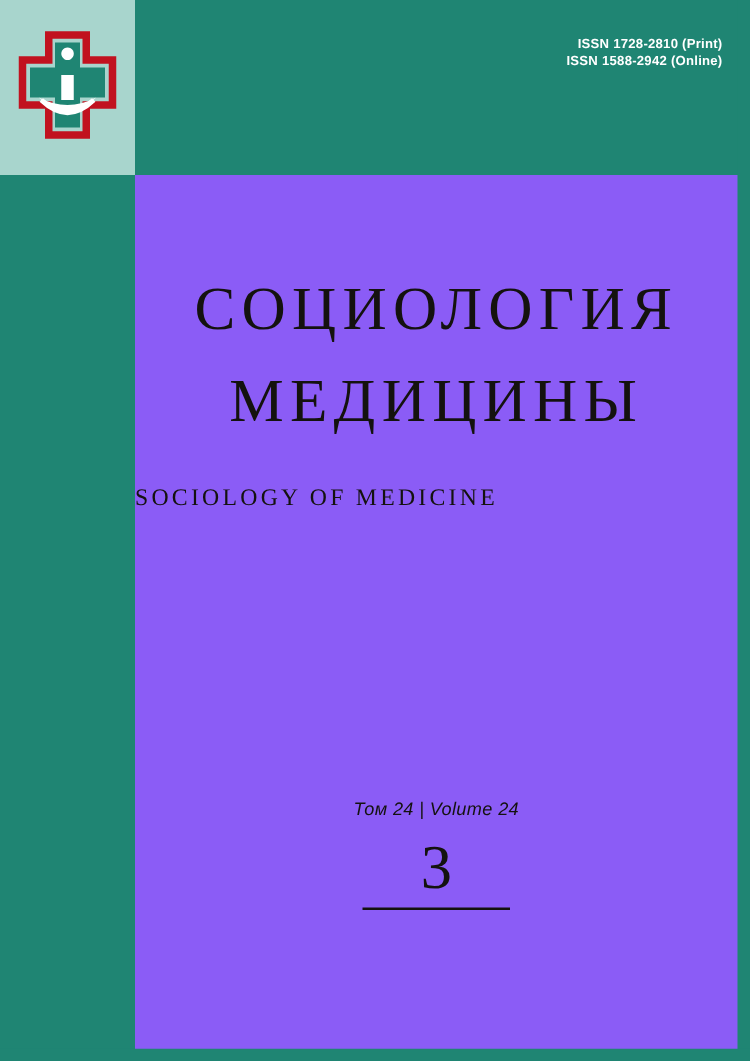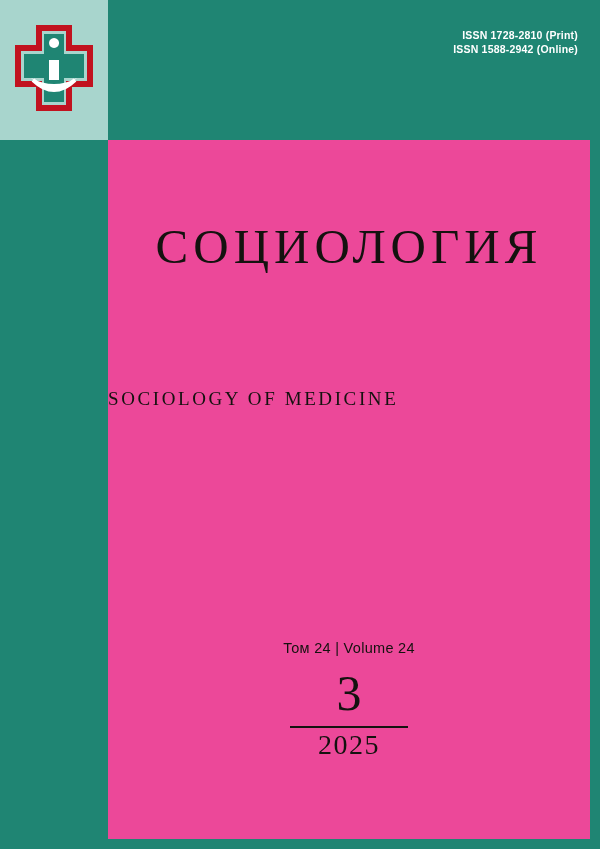--- a/index.html
+++ b/index.html
@@ -7,21 +7,21 @@
     padding: 0;
     background: #ffffff;
   }
   body {
     font-family: "Liberation Sans", sans-serif;
   }
   .cover {
     position: relative;
     width: 600px;
     height: 849px;
-    background: #ec4899;
+    background: #8b5cf6;
     overflow: hidden;
     box-sizing: border-box;
   }
   
   .band-top {
     position: absolute;
     left: 0;
     top: 0;
     width: 600px;
     height: 140px;
@@ -122,20 +122,21 @@
   .volume-line {
     position: absolute;
     top: 500px;
     left: 0;
     right: 0;
     text-align: center;
     font-family: "Liberation Sans", sans-serif;
     font-size: 14.5px;
     color: #14120f;
     letter-spacing: 0.3px;
+    font-style: italic;
   }
   .issue-number {
     position: absolute;
     top: 522px;
     left: 0;
     right: 0;
     text-align: center;
     font-family: "Liberation Serif", serif;
     font-size: 50px;
     color: #14120f;
@@ -186,21 +187,21 @@
     </svg>
   </div>
 
   <div class="issn-block">
     <div>ISSN 1728-2810 (Print)</div>
     <div>ISSN 1588-2942 (Online)</div>
   </div>
 
   <div class="content">
     <div class="title-ru-1">СОЦИОЛОГИЯ</div>
+    <div class="title-ru-2">МЕДИЦИНЫ</div>
     <div class="title-en">SOCIOLOGY OF MEDICINE</div>
 
     <div class="volume-line">Том 24 | Volume 24</div>
     <div class="issue-number">3</div>
     <div class="rule"></div>
-    <div class="year">2025</div>
   </div>
 
 </div>
 
 </body></html>

